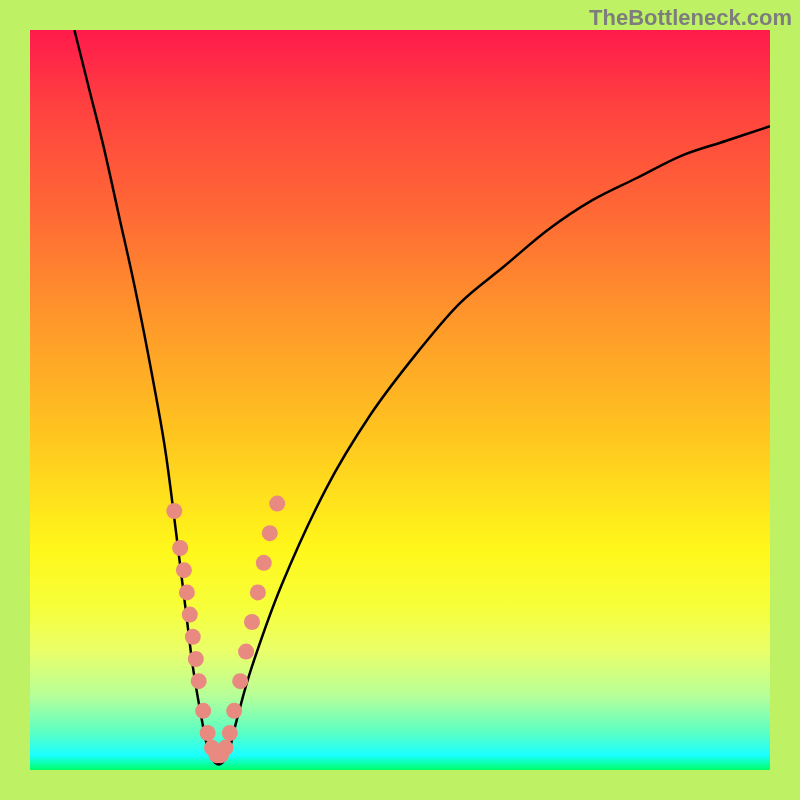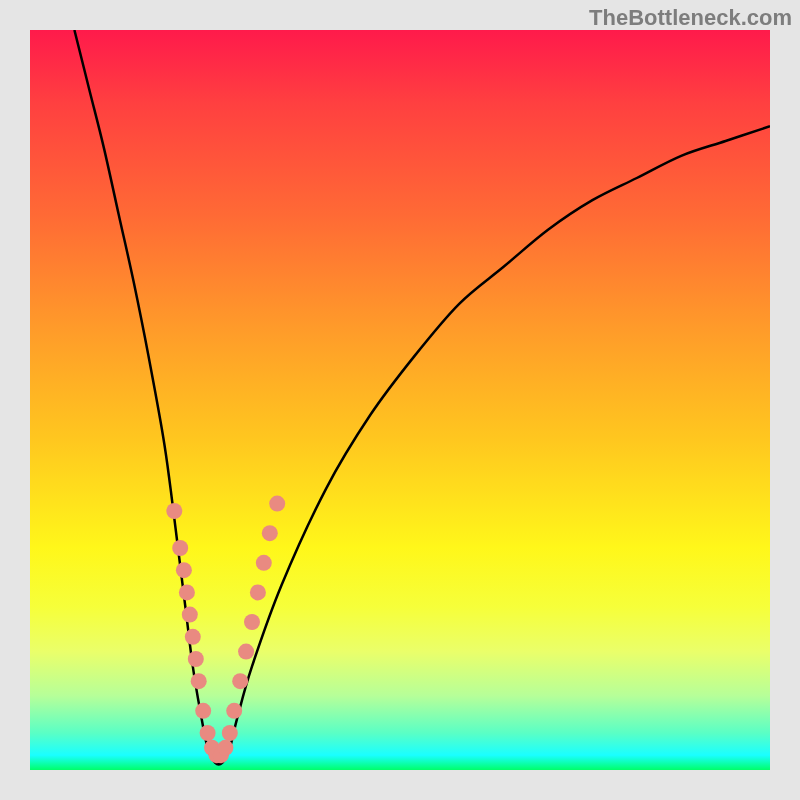--- a/index.html
+++ b/index.html
@@ -1,18 +1,18 @@
 <!DOCTYPE html>
 <html><head>
   <meta charset="utf-8">
   <style>
     * { margin: 0; padding: 0; box-sizing: border-box; }
     html, body { width: 800px; height: 800px; overflow: hidden; }
     body { font-family: Arial, sans-serif; }
-    .container { position: relative; width: 800px; height: 800px; background: #e5e5e5; }
+    .container { position: relative; width: 800px; height: 800px; background: #bef264; }
     .watermark { position: absolute; top: 5px; right: 8px; color: #7d7d7d; font-size: 22px; font-weight: 600; z-index: 10; }
     .main-pad { position: absolute; left: 30px; top: 30px; right: 30px; bottom: 30px; overflow: hidden; }
     .gradient {
       position: absolute; inset: 0;
       background: linear-gradient(to bottom,
         #ff1a4b 0%,
         #ff4040 10%,
         #ff6a35 25%,
         #ff9a2a 40%,
         #ffc61f 55%,

